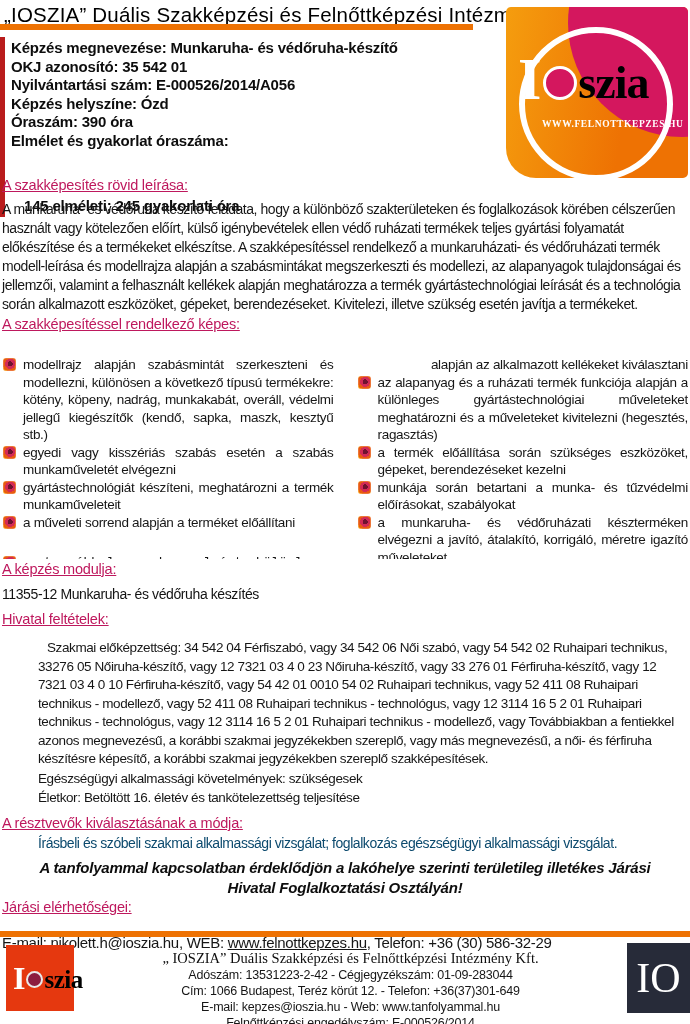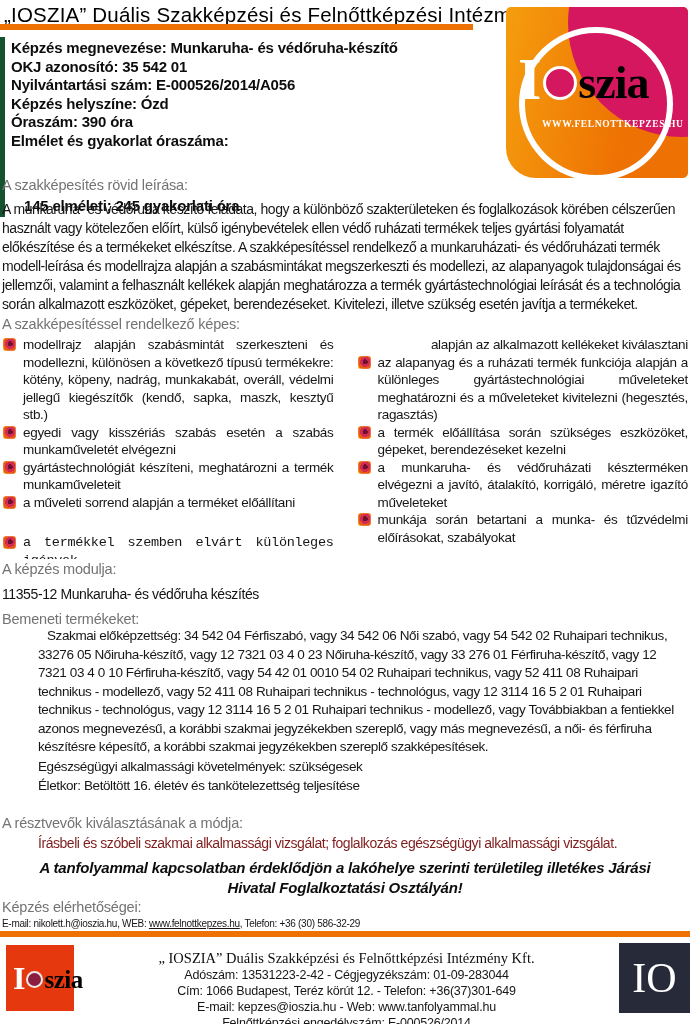--- a/index.html
+++ b/index.html
@@ -26,73 +26,73 @@
   .logo-ring{position:absolute;left:13px;top:20px;width:142px;height:142px;border:6px solid #fff;border-radius:50%;box-sizing:content-box;}
   .logo-row{position:absolute;left:12px;top:42px;display:flex;align-items:center;}
   .logo-i{color:#fff;font:bold 60px "Liberation Serif",serif;line-height:1;}
   .logo-o{width:34px;height:34px;border-radius:50%;background:#d4175e;border:3px solid #fff;box-sizing:border-box;margin:8px 1px 0 2px;}
   .logo-szia{color:#000;font:bold 46px "Liberation Serif",serif;line-height:1;letter-spacing:-1px;margin-top:8px;}
   .logo-url{position:absolute;left:36px;top:112px;color:#fff;font:bold 9.5px "Liberation Serif",serif;letter-spacing:.6px;}
 
   
   .course{
     position:absolute;top:37px;left:0;width:480px;
-    border-left:5px solid #14532d;padding:2px 0 2px 6px;
+    border-left:5px solid #b91c1c;padding:2px 0 2px 6px;
     font-weight:bold;font-size:15px;line-height:18.6px;letter-spacing:-.2px;color:#0d0d0d;
   }
   .course .indent{padding-left:13px;margin-top:46px;}
 
   
-  .section-h{font-size:14.5px;letter-spacing:-.2px;color:#737373;}
+  .section-h{font-size:14.5px;text-decoration:underline;letter-spacing:-.2px;color:#be185d;}
   .body-text{font-size:14px;line-height:19px;letter-spacing:-.45px;color:#161616;}
 
   #sec-desc{position:absolute;top:177px;left:2px;right:2px;}
   #sec-desc .body-text{margin-top:7px;}
 
   #sec-capable{position:absolute;top:316px;left:2px;right:2px;max-height:243px;overflow:hidden;}
-  .columns{display:flex;gap:23px;margin-top:4px;}
+  .columns{display:flex;gap:23px;margin-top:24px;}
   .col{width:336px;font-size:13.5px;line-height:17.5px;letter-spacing:-.3px;color:#161616;}
   .li{position:relative;padding-left:21px;text-align:justify;}
   .li.no-bullet{padding-left:21px;text-align:right;}
   .bullet{
     position:absolute;left:1px;top:2px;width:13px;height:13px;border-radius:3px;
     background:radial-gradient(circle at 55% 45%,#70122f 0 2.5px,#d22a55 2.5px 5px,#e85a12 5px 7.5px,#f28a00 7.5px);
     box-shadow:inset 0 0 0 .5px rgba(255,255,255,.35);
   }
   .gap-top{margin-top:23px;font-family:Liberation Mono, monospace;}
 
   #sec-module{position:absolute;top:561px;left:2px;right:2px;}
   .module-value{font-size:14px;letter-spacing:-.4px;margin-top:9px;}
 
   #sec-entry{position:absolute;top:611px;left:2px;right:2px;max-height:200px;overflow:hidden;}
-  .entry-body{margin-left:36px;margin-top:0;font-size:13.5px;line-height:18.5px;letter-spacing:-.4px;text-indent:9px;color:#161616;}
+  .entry-body{margin-left:36px;margin-top:12px;font-size:13.5px;line-height:18.5px;letter-spacing:-.4px;text-indent:9px;color:#161616;}
   .entry-extra{margin-left:36px;font-size:13.5px;line-height:19.5px;letter-spacing:-.4px;color:#161616;}
 
   #sec-selection{position:absolute;top:815px;left:2px;right:2px;}
-  .selection-body{margin-left:36px;margin-top:4px;font-size:14px;letter-spacing:-.45px;color:#7f1d1d;}
+  .selection-body{margin-left:36px;margin-top:4px;font-size:14px;letter-spacing:-.45px;color:#0c4a6e;}
 
   #sec-notice{position:absolute;top:858px;left:0;right:0;text-align:center;
     font-weight:bold;font-style:italic;font-size:15px;line-height:20px;letter-spacing:-.2px;padding:0 34px;color:#0d0d0d;}
 
   #sec-contact{position:absolute;top:899px;left:2px;right:2px;}
-  .contact-line{margin-top:3px;font-size:10px;letter-spacing:-.3px;color:#161616;}
+  .contact-line{margin-top:19px;font-size:15px;letter-spacing:-.3px;color:#161616;}
   .contact-line .link{text-decoration:underline;color:#161616;cursor:pointer;}
 
   
   .bottom-rule{position:absolute;top:931px;left:0;width:690px;height:6px;background:#ee7203;}
   .footer{position:absolute;top:942px;left:0;right:0;display:flex;align-items:flex-start;}
   .footer-logo{position:relative;flex:none;width:68px;height:66px;background:#e5380f;margin:3px 0 0 6px;}
   .mini{position:absolute;left:7px;top:17px;display:flex;align-items:center;font-family:"Liberation Serif",serif;font-weight:bold;}
   .mini-i{color:#fff;font-size:32px;line-height:1;}
   .mini-o{width:17px;height:17px;border-radius:50%;background:#8c1d3f;border:2px solid #e9e9e9;box-sizing:border-box;margin:3px 1px 0 1px;}
   .mini-szia{color:#000;font-size:25px;line-height:1;letter-spacing:-.5px;margin-top:3px;}
   .footer-center{flex:1;text-align:center;padding:8px 6px 0 6px;}
   .footer-company{font-family:"Liberation Serif",serif;font-size:14.5px;color:#0d0d0d;}
   .footer-line{font-size:12.5px;line-height:16px;letter-spacing:-.2px;color:#161616;}
-  .footer-io{flex:none;width:71px;height:70px;margin-top:1px;background:#272b39;color:#fff;
+  .footer-io{flex:none;width:63px;height:70px;margin-top:1px;background:#272b39;color:#fff;
     font-family:"Liberation Serif",serif;font-size:42px;display:flex;align-items:center;justify-content:center;}
 </style>
 </head>
 <body>
 
 <div class="header-title">„IOSZIA” Duális Szakképzési és Felnőttképzési Intézmény</div>
 <div class="header-rule"></div>
 
 <div class="logo-wrap">
   <div class="logo-square">
@@ -129,47 +129,47 @@
       <div class="li"><span class="bullet"></span><span>modellrajz alapján szabásmintát szerkeszteni és modellezni, különösen a következő típusú termékekre: kötény, köpeny, nadrág, munkakabát, overáll, védelmi jellegű kiegészítők (kendő, sapka, maszk, kesztyű stb.)</span></div>
       <div class="li"><span class="bullet"></span><span>egyedi vagy kisszériás szabás esetén a szabás munkaműveletét elvégezni</span></div>
       <div class="li"><span class="bullet"></span><span>gyártástechnológiát készíteni, meghatározni a termék munkaműveleteit</span></div>
       <div class="li"><span class="bullet"></span><span>a műveleti sorrend alapján a terméket előállítani</span></div>
       <div class="li gap-top"><span class="bullet"></span><span>a termékkel szemben elvárt különleges igények</span></div>
     </div>
     <div class="col">
       <div class="li no-bullet"><span>alapján az alkalmazott kellékeket kiválasztani</span></div>
       <div class="li"><span class="bullet"></span><span>az alapanyag és a ruházati termék funkciója alapján a különleges gyártástechnológiai műveleteket meghatározni és a műveleteket kivitelezni (hegesztés, ragasztás)</span></div>
       <div class="li"><span class="bullet"></span><span>a termék előállítása során szükséges eszközöket, gépeket, berendezéseket kezelni</span></div>
+      <div class="li"><span class="bullet"></span><span>munkája során betartani a munka- és tűzvédelmi előírásokat, szabályokat</span></div>
       <div class="li"><span class="bullet"></span><span>a munkaruha- és védőruházati készterméken elvégezni a javító, átalakító, korrigáló, méretre igazító műveleteket</span></div>
-      <div class="li"><span class="bullet"></span><span>munkája során betartani a munka- és tűzvédelmi előírásokat, szabályokat</span></div>
     </div>
   </div>
 </div>
 
 <div id="sec-module">
   <div class="section-h">A képzés modulja:</div>
   <div class="module-value">11355-12 Munkaruha- és védőruha készítés</div>
 </div>
 
 <div id="sec-entry">
-  <div class="section-h">Bemeneti termékeket:</div>
+  <div class="section-h">Hivatal feltételek:</div>
   <div class="entry-body">Szakmai előképzettség: 34 542 04 Férfiszabó, vagy 34 542 06 Női szabó, vagy 54 542 02 Ruhaipari technikus, 33276 05 Nőiruha-készítő, vagy 12 7321 03 4 0 23 Nőiruha-készítő, vagy 33 276 01 Férfiruha-készítő, vagy 12 7321 03 4 0 10 Férfiruha-készítő, vagy 54 42 01 0010 54 02 Ruhaipari technikus, vagy 52 411 08 Ruhaipari technikus - modellező, vagy 52 411 08 Ruhaipari technikus - technológus, vagy 12 3114 16 5 2 01 Ruhaipari technikus - technológus, vagy 12 3114 16 5 2 01 Ruhaipari technikus - modellező, vagy Továbbiakban a fentiekkel azonos megnevezésű, a korábbi szakmai jegyzékekben szereplő, vagy más megnevezésű, a női- és férfiruha készítésre képesítő, a korábbi szakmai jegyzékekben szereplő szakképesítések.</div>
   <div class="entry-extra">Egészségügyi alkalmassági követelmények: szükségesek</div>
   <div class="entry-extra">Életkor: Betöltött 16. életév és tankötelezettség teljesítése</div>
 </div>
 
 <div id="sec-selection">
   <div class="section-h">A résztvevők kiválasztásának a módja:</div>
   <div class="selection-body">Írásbeli és szóbeli szakmai alkalmassági vizsgálat; foglalkozás egészségügyi alkalmassági vizsgálat.</div>
 </div>
 
 <div id="sec-notice">A tanfolyammal kapcsolatban érdeklődjön a lakóhelye szerinti területileg illetékes Járási Hivatal Foglalkoztatási Osztályán!</div>
 
 <div id="sec-contact">
-  <div class="section-h">Képzés elérhetőségei:</div>
+  <div class="section-h">Járási elérhetőségei:</div>
   <div class="contact-line"><span>E-mail: nikolett.h@ioszia.hu, WEB: </span><span class="link">www.felnottkepzes.hu</span><span>, Telefon: +36 (30) 586-32-29</span></div>
 </div>
 
 <div class="bottom-rule"></div>
 
 <div class="footer">
   <div class="footer-logo">
     <div class="mini">
       <span class="mini-i">I</span>
       <span class="mini-o"></span>

